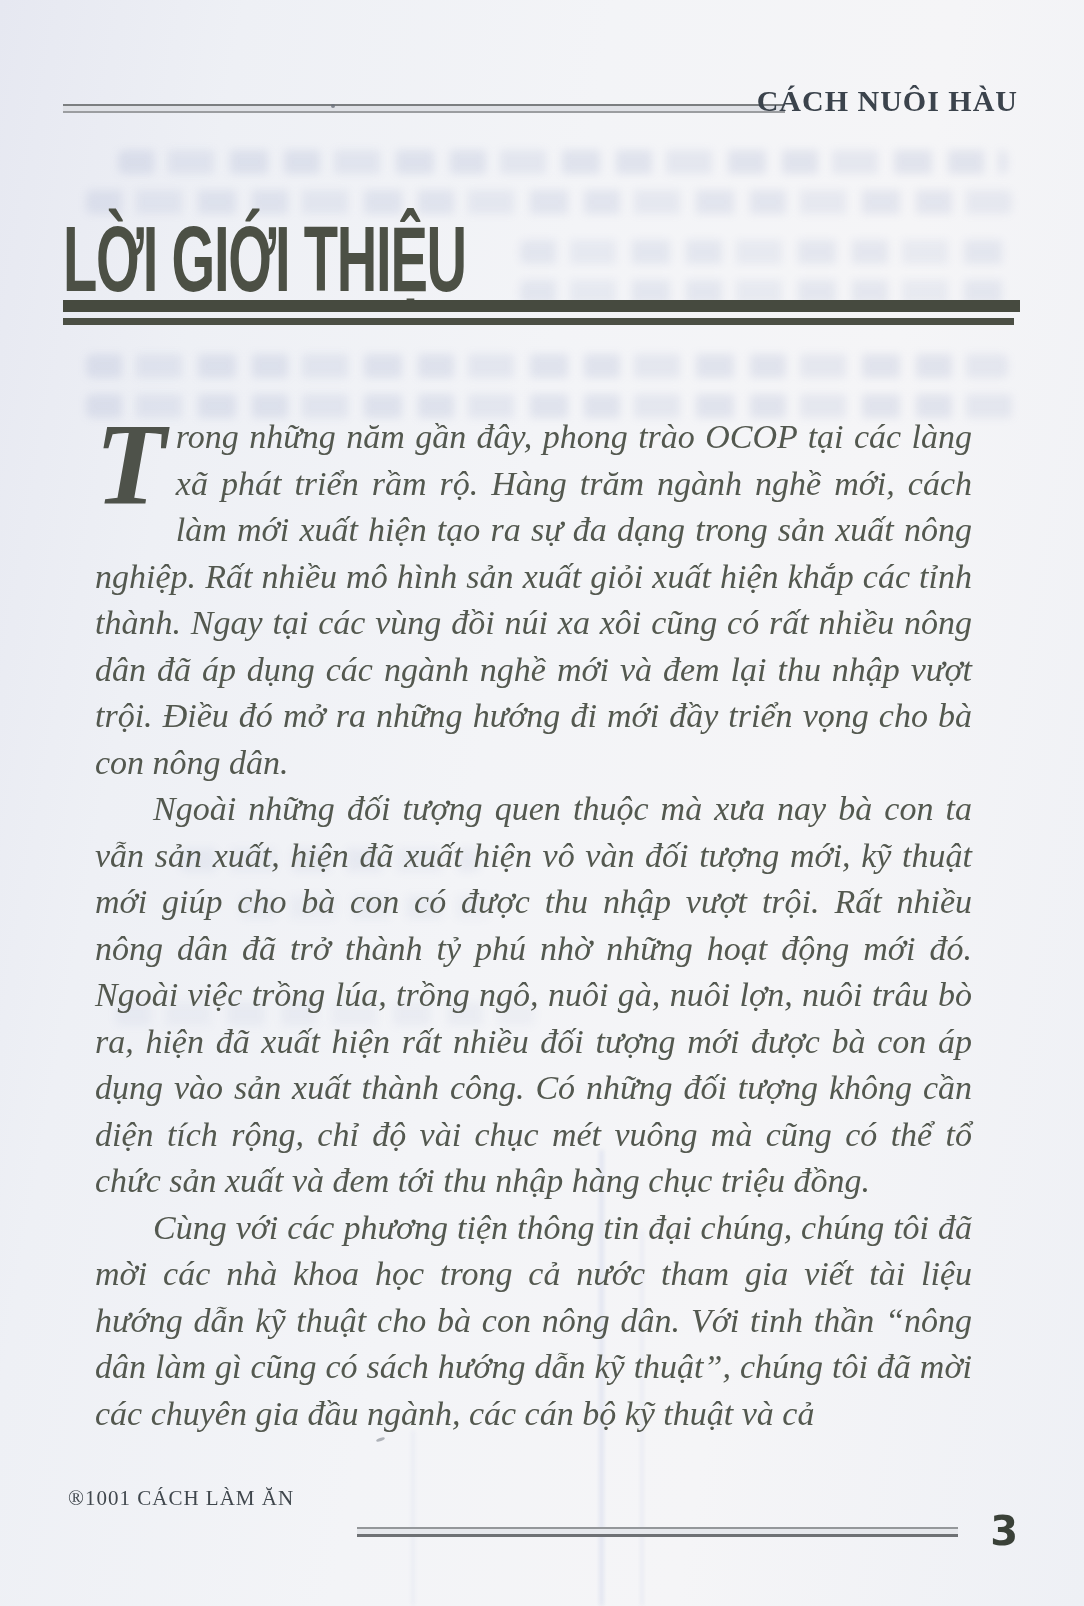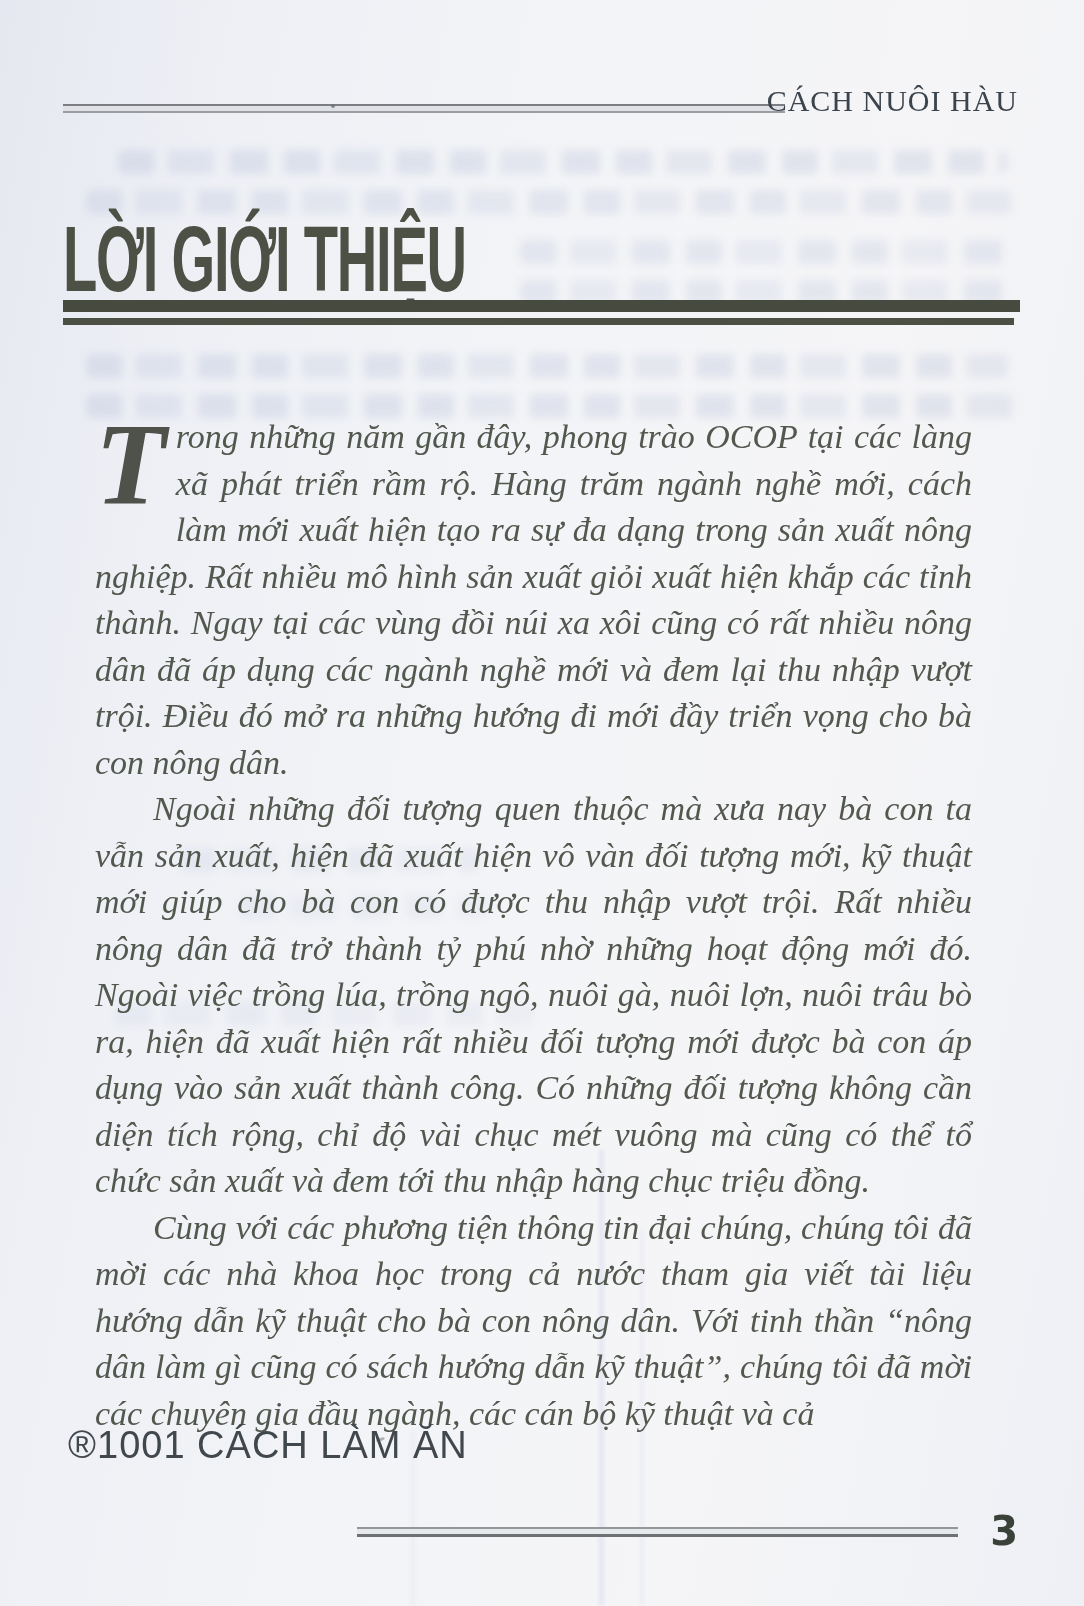--- a/index.html
+++ b/index.html
@@ -18,21 +18,21 @@
   
   .header-rule {
     position: absolute; left: 63px; top: 104px; width: 722px; height: 5px;
     border-top: 2px solid #7b7e80;
     border-bottom: 2px solid #9b9da0;
     background: #dfe1e6;
   }
   .running-title {
     position: absolute; top: 84px; right: 66px;
     font-family: "Liberation Serif", serif;
-    font-weight: normal; font-size: 30px; letter-spacing: 1px;
+    font-weight: bold; font-size: 30px; letter-spacing: 1px;
     color: #3b434c;
     white-space: nowrap;
   }
 
   
   .ghost {
     position: absolute; height: 24px; border-radius: 6px;
     filter: blur(4px); opacity: .55;
     background: repeating-linear-gradient(90deg,
       rgba(128,142,188,.30) 0 36px, rgba(128,142,188,0) 36px 50px,
@@ -91,23 +91,23 @@
   .dropcap {
     float: left;
     font-style: italic; font-weight: bold;
     font-size: 116px; line-height: 88px;
     padding: 6px 10px 0 0;
     color: #4e524a;
   }
 
   
   .footer-imprint {
-    position: absolute; left: 68px; top: 1424px;
-    font-family: Liberation Sans, sans-serif;
-    font-size: 38px; letter-spacing: 1px;
+    position: absolute; left: 68px; top: 1486px;
+    font-family: Liberation Serif, serif;
+    font-size: 21px; letter-spacing: 1px;
     color: #40474d;
     white-space: nowrap;
   }
   .footer-rule {
     position: absolute; left: 357px; top: 1527px; width: 601px; height: 5px;
     border-top: 2px solid #94979a;
     border-bottom: 3px solid #6e7174;
     background: #e6e8ec;
   }
   .page-number {

